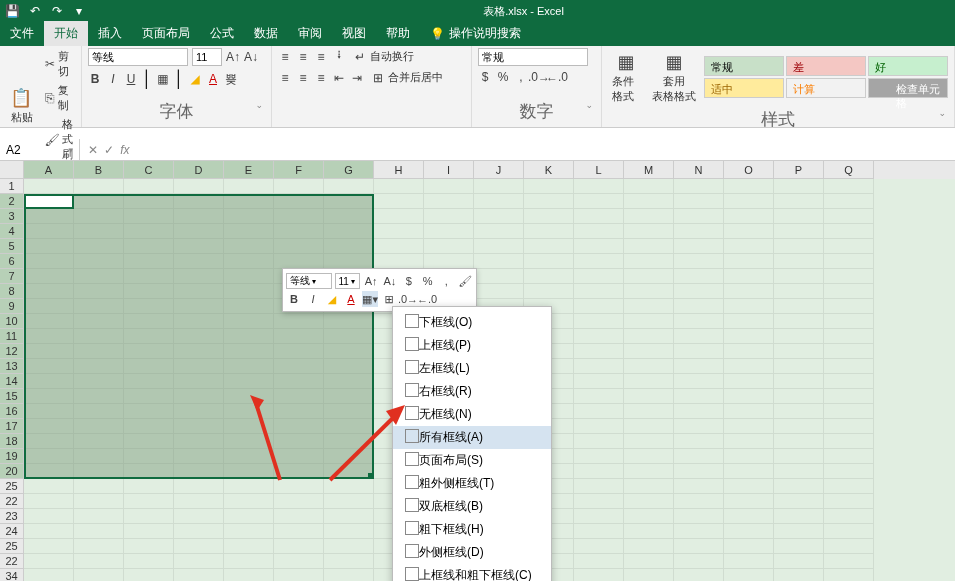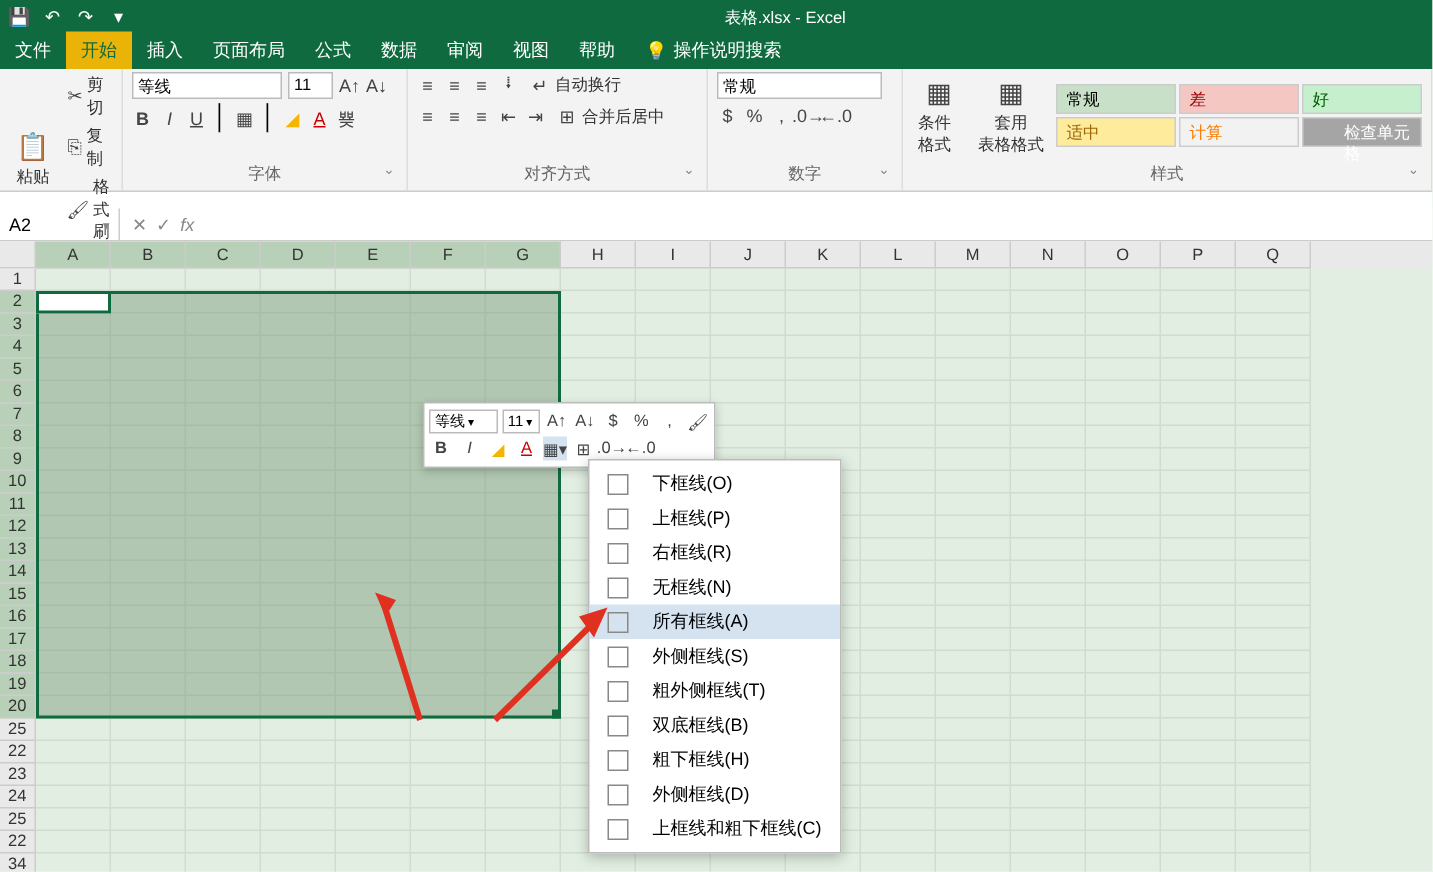--- a/index.html
+++ b/index.html
@@ -7,27 +7,27 @@
 
 
 .titlebar { background: #0f6b3f; height: 22px; display: flex; align-items: center; color: #fff; font-size: 11px; }
 .qat { display: flex; align-items: center; gap: 8px; padding: 0 6px; }
 .qat .ic { width: 14px; height: 14px; display: flex; align-items: center; justify-content: center; color: #fff; font-size: 12px; }
 .title-center { flex: 1; text-align: center; }
 
 
 .ribbon-tabs { background: #0f6b3f; height: 24px; display: flex; align-items: flex-end; color: #fff; font-size: 12px; }
 .rtab { padding: 4px 10px; cursor: pointer; }
-.rtab.active { background: #eab308; color: #0f6b3f; }
+.rtab.active { background: #e5e5e5; color: #0f6b3f; }
 .tell { display: flex; align-items: center; gap: 4px; padding: 4px 10px; }
 
 
 .ribbon { background: #f3f3f3; height: 82px; display: flex; border-bottom: 1px solid #ccc; }
 .group { border-right: 1px solid #ddd; padding: 2px 6px; display: flex; flex-direction: column; justify-content: space-between; }
-.group-label { text-align: center; font-size: 11px; color: #666; padding: 2px 0; position: relative; }
+.group-label { text-align: center; font-size: 17px; color: #666; padding: 2px 0; position: relative; }
 .group-label::after { content: "⌄"; position: absolute; right: 2px; font-size: 9px; color: #888; }
 .gc { display: flex; align-items: center; gap: 4px; }
 .gcol { display: flex; flex-direction: column; gap: 2px; }
 .rbtn { font-size: 11px; color: #333; padding: 1px 3px; display: flex; align-items: center; gap: 3px; cursor: pointer; }
 .rsel { font-size: 11px; border: 1px solid #bbb; background: #fff; padding: 1px 3px; height: 18px; }
 .ric { width: 14px; height: 14px; display: inline-flex; align-items: center; justify-content: center; font-size: 12px; color: #444; }
 .bigbtn { display: flex; flex-direction: column; align-items: center; font-size: 11px; color: #333; padding: 2px 4px; cursor: pointer; }
 .bigbtn .ric { width: 24px; height: 24px; font-size: 18px; }
 
 
@@ -60,21 +60,21 @@
 .sel-handle { position: absolute; right: -2px; bottom: -2px; width: 6px; height: 6px; background: #0f6b3f; }
 
 
 .mini-toolbar { position: absolute; background: #fff; border: 1px solid #bbb; box-shadow: 0 2px 6px rgba(0,0,0,0.2); font-size: 11px; padding: 3px; }
 .mini-row { display: flex; align-items: center; gap: 3px; padding: 1px 0; }
 .mini-row .msel { border: 1px solid #bbb; padding: 0 3px; height: 16px; font-size: 10px; display: flex; align-items: center; }
 .mini-row .mic { width: 16px; height: 16px; display: flex; align-items: center; justify-content: center; cursor: pointer; color: #444; }
 
 
 .border-menu { position: absolute; background: #fff; border: 1px solid #bbb; box-shadow: 0 2px 8px rgba(0,0,0,0.25); font-size: 12px; padding: 4px 0; min-width: 160px; }
-.bm-item { display: flex; align-items: center; gap: 16px; padding: 3px 12px; cursor: pointer; }
+.bm-item { display: flex; gap: 0; padding: 3px 12px; cursor: pointer; }
 .bm-item:hover, .bm-item.hover { background: #d5e3f0; }
 .bm-ic { width: 14px; height: 14px; border: 1px solid #888; display: inline-block; }
 
 
 .arrow { position: absolute; pointer-events: none; }
 .arrow svg { overflow: visible; }
 </style>
 </head>
 <body>
 
@@ -172,21 +172,20 @@
         <span class="ric">≡</span>
         <span class="ric">≡</span>
         <span class="ric">⇤</span>
         <span class="ric">⇥</span>
         <div class="rbtn">
             <span class="ric">⊞</span>
             <span>合并后居中</span>
           </div>
       </div>
     </div>
-    <div class="group-label">对齐方式</div>
   </div>
 
   <div class="group" style="width:130px">
     <div class="gcol" style="gap:4px">
       <input class="rsel" style="width: 110px;" value="常规">
       <div class="gc">
         <span class="ric">$</span>
         <span class="ric">%</span>
         <span class="ric">,</span>
         <span class="ric">.0→</span>
@@ -861,33 +860,37 @@
     <div class="bm-item">
       <span class="bm-ic"></span>
       <span>下框线(O)</span>
     </div>
     <div class="bm-item">
       <span class="bm-ic"></span>
       <span>上框线(P)</span>
     </div>
     <div class="bm-item">
       <span class="bm-ic"></span>
+      <span>左框线(L)</span>
+    </div>
+    <div class="bm-item">
+      <span class="bm-ic"></span>
       <span>右框线(R)</span>
     </div>
     <div class="bm-item">
       <span class="bm-ic"></span>
       <span>无框线(N)</span>
     </div>
     <div class="bm-item hover">
       <span class="bm-ic"></span>
       <span>所有框线(A)</span>
     </div>
     <div class="bm-item">
       <span class="bm-ic"></span>
-      <span>外侧框线(S)</span>
+      <span>页面布局(S)</span>
     </div>
     <div class="bm-item">
       <span class="bm-ic"></span>
       <span>粗外侧框线(T)</span>
     </div>
     <div class="bm-item">
       <span class="bm-ic"></span>
       <span>双底框线(B)</span>
     </div>
     <div class="bm-item">

